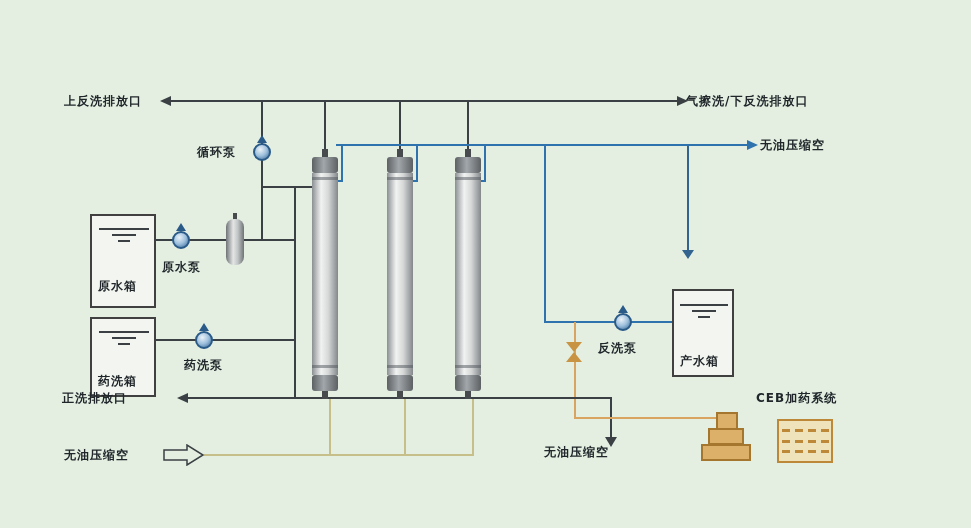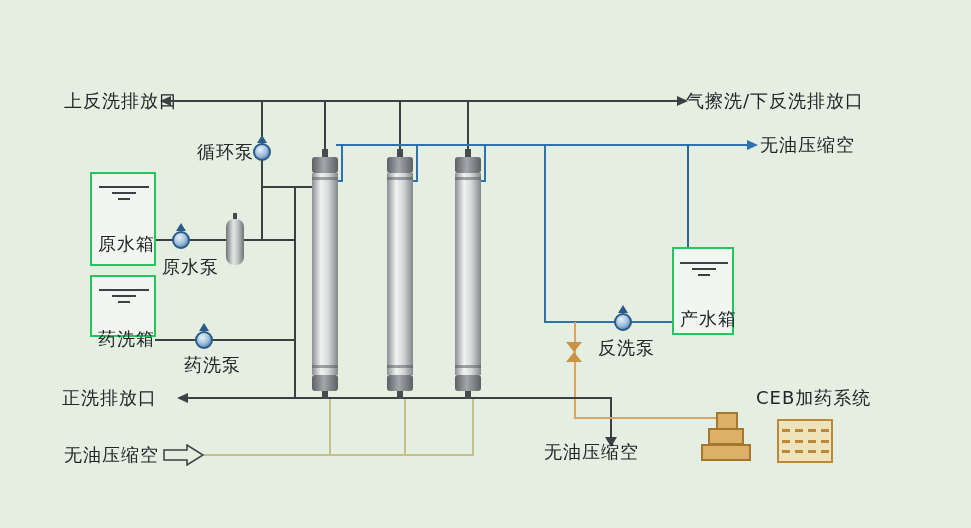--- a/index.html
+++ b/index.html
@@ -4,24 +4,24 @@
 <style>
   html,body{margin:0;padding:0;}
   .canvas{position:relative;width:971px;height:528px;background:#e4efe2;overflow:hidden;
           font-family:"DejaVu Sans",sans-serif;}
   .ln{position:absolute;}
   .dark{background:#3a4043;}
   .blue{background:#2e72ae;}
   .dblue{background:#33638f;}
   .orange{background:#d9a45f;}
   .khaki{background:#c6bf8a;}
-  .lbl{position:absolute;color:#20262a;font-size:18px;letter-spacing:1px;
-       white-space:nowrap;font-weight:400;line-height:16px;}
+  .lbl{position:absolute;color:#20262a;font-size:12px;letter-spacing:1px;
+       white-space:nowrap;font-weight:700;line-height:16px;}
   .arr{position:absolute;width:0;height:0;}
-  .tank{position:absolute;border:2px solid #22c55e;background:#f3f6f0;box-sizing:border-box;}
+  .tank{position:absolute;border:2px solid #404040;background:#f3f6f0;box-sizing:border-box;margin-top:42px;}
   .wl{position:absolute;background:#3a4043;height:2px;}
   .pump{position:absolute;width:18px;height:18px;border-radius:50%;border:2px solid #2a5a88;
         background:radial-gradient(circle at 38% 32%,#eaf2f8,#9dbfdc 50%,#517fa9 85%);
         box-sizing:border-box;z-index:4;}
   .pump-tri{position:absolute;width:0;height:0;border-left:5px solid transparent;
         border-right:5px solid transparent;border-bottom:8px solid #2a5a88;z-index:4;}
   .module{position:absolute;width:26px;height:250px;z-index:3;}
   .mod-nip{position:absolute;left:10px;width:6px;height:8px;background:#474b4e;}
   .mod-cap{position:absolute;left:0;width:26px;height:16px;
         background:linear-gradient(90deg,#5d6164,#a2a7ab 45%,#5d6164);border-radius:3px;}
@@ -89,21 +89,21 @@
   <svg style="position:absolute;left:163px;top:444px" width="42" height="22">
     <polygon points="1,6 24,6 24,1 40,11 24,21 24,16 1,16" fill="#e4efe2" stroke="#3a4043" stroke-width="1.5"></polygon>
   </svg>
 
   <div class="tank" style="left:90px;top:172px;width:66px;height:94px">
     <div class="wl" style="left:7px;top:12px;width:50px"></div>
     <div class="wl" style="left:20px;top:18px;width:24px"></div>
     <div class="wl" style="left:26px;top:24px;width:12px"></div>
     <span class="lbl" style="left:6px;top:62px">原水箱</span>
   </div>
-  <div class="tank" style="left:90px;top:275px;width:66px;height:62px">
+  <div class="tank" style="left:90px;top:275px;width:66px;height:80px">
     <div class="wl" style="left:7px;top:12px;width:50px"></div>
     <div class="wl" style="left:20px;top:18px;width:24px"></div>
     <div class="wl" style="left:26px;top:24px;width:12px"></div>
     <span class="lbl" style="left:6px;top:54px">药洗箱</span>
   </div>
   <div class="tank" style="left:672px;top:247px;width:62px;height:88px">
     <div class="wl" style="left:6px;top:13px;width:48px"></div>
     <div class="wl" style="left:18px;top:19px;width:24px"></div>
     <div class="wl" style="left:24px;top:25px;width:12px"></div>
     <span class="lbl" style="left:6px;top:62px">产水箱</span>

